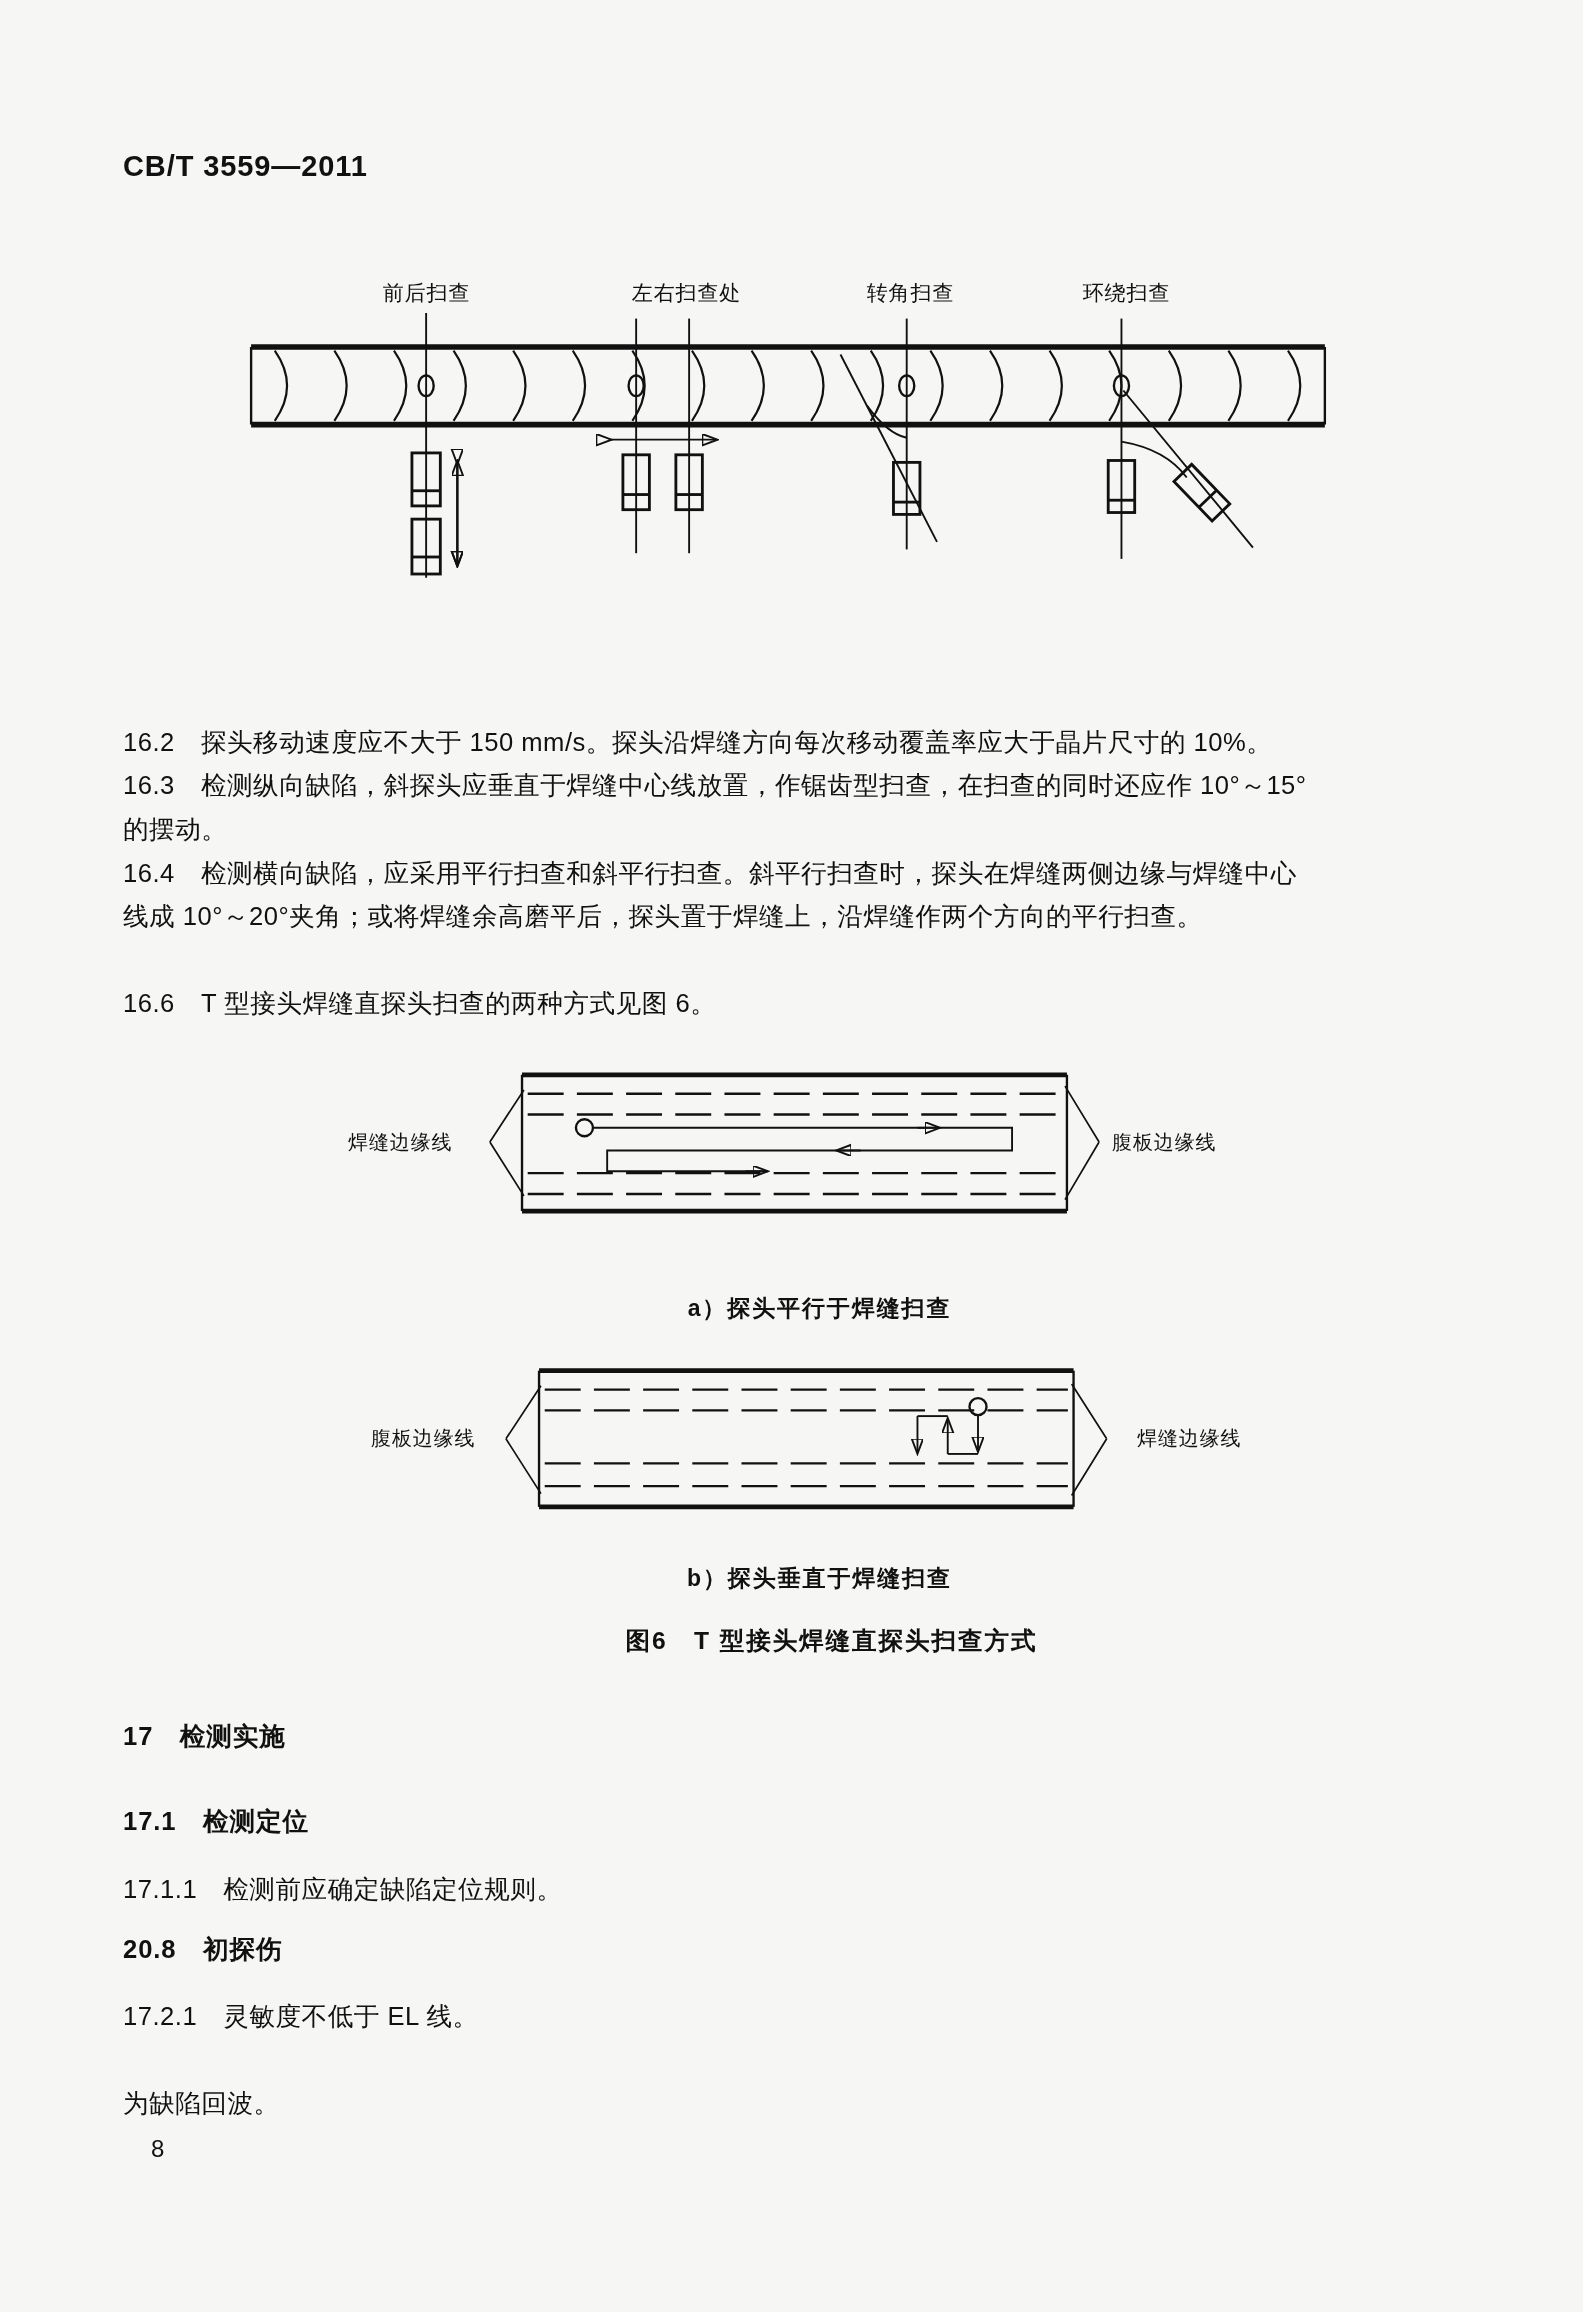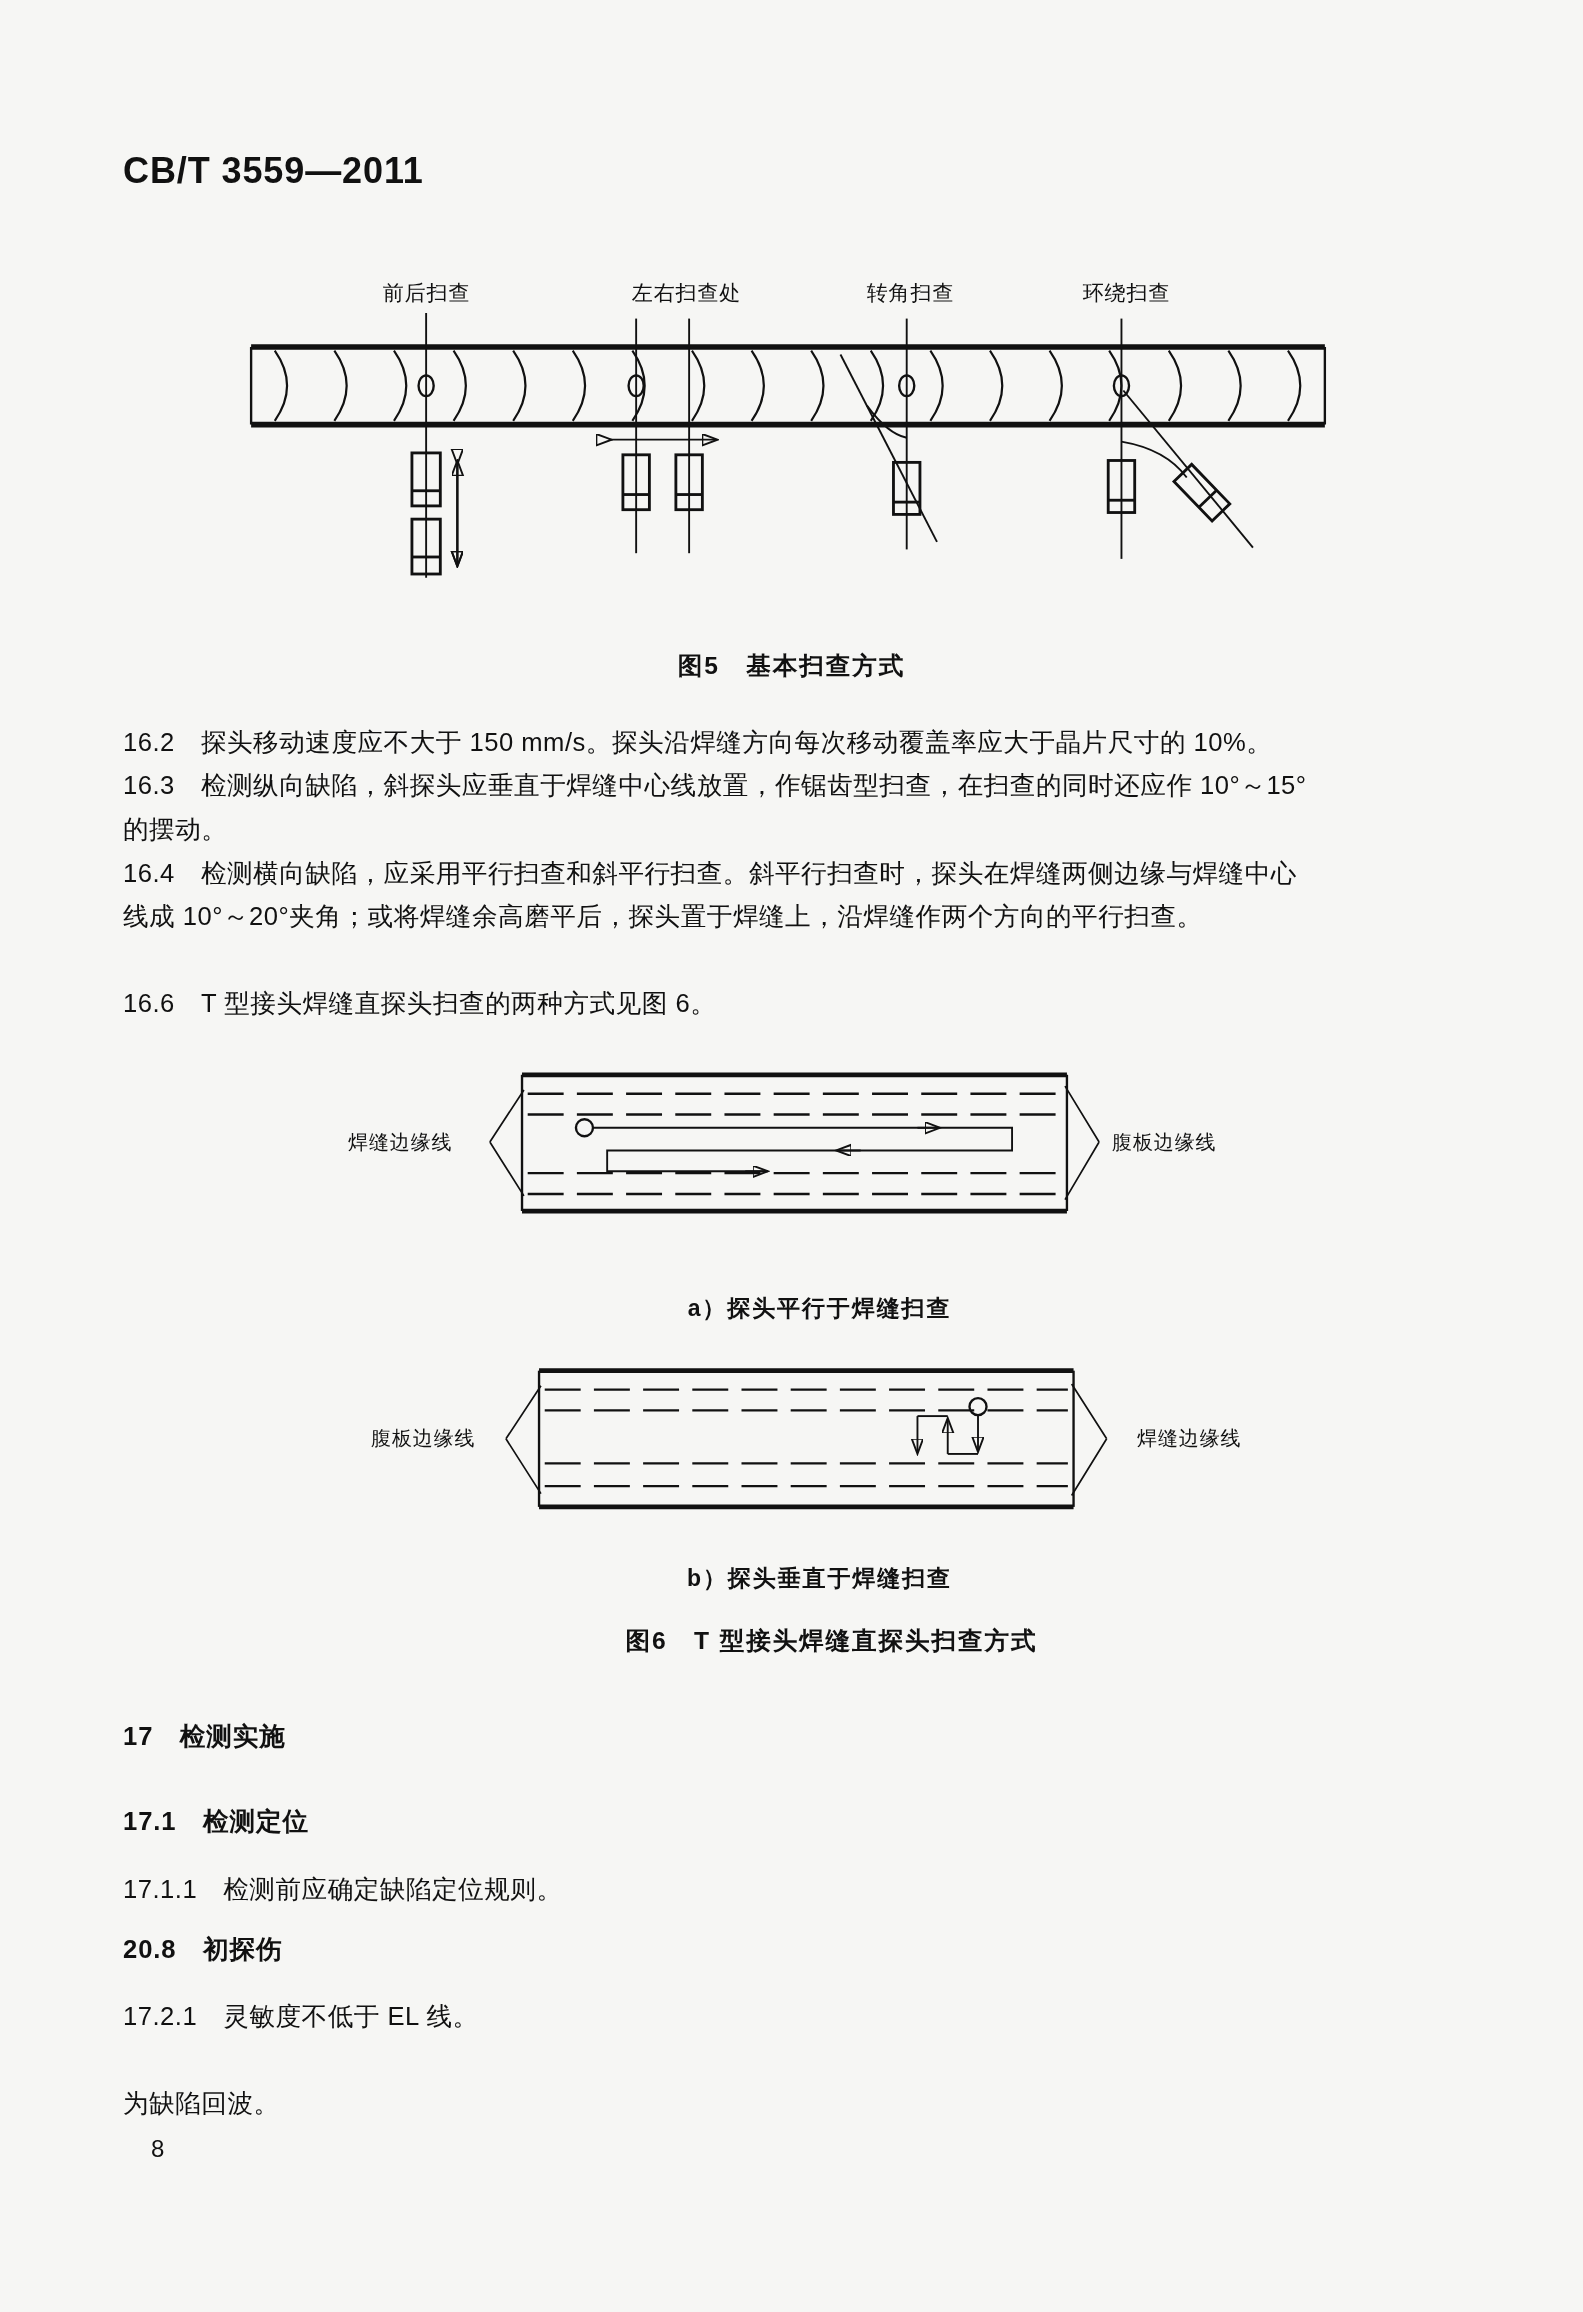--- a/index.html
+++ b/index.html
@@ -6,21 +6,21 @@
   .page{
     position:relative;
     width:1583px;height:2313px;
     margin:0 auto;
     background:#f6f6f4;
     font-family:"Liberation Sans","DejaVu Sans",sans-serif;
     color:#111;
     overflow:hidden;
   }
   .abs{position:absolute;}
-  .hdr{font-size:36px;font-weight:bold;letter-spacing:0.9px;}
+  .hdr{font-size:29px;font-weight:bold;letter-spacing:0.9px;}
   .bodyline{font-size:25.6px;letter-spacing:0.5px;white-space:nowrap;}
   .caption{font-size:24.6px;font-weight:bold;text-align:center;width:100%;letter-spacing:1.9px;}
   .subcaption{font-size:23px;font-weight:bold;text-align:center;width:100%;letter-spacing:1.9px;}
   .heading{font-size:25.6px;font-weight:bold;letter-spacing:0.9px;white-space:nowrap;}
   .figlabel{font-size:21px;letter-spacing:0.9px;text-align:center;width:161px;white-space:nowrap;}
   .edgelabel{font-size:20px;letter-spacing:0.9px;white-space:nowrap;}
   .pagenum{font-size:24px;}
   svg{position:absolute;left:0;top:0;}
   svg line, svg path, svg rect, svg circle, svg ellipse, svg polyline{stroke:#111;fill:none;}
 </style>
@@ -100,21 +100,20 @@
         </g>
       </g>
     </svg>
 
     <div class="abs figlabel" style="left:128px;top:5.7px;">前后扫查</div>
     <div class="abs figlabel" style="left:388px;top:5.7px;">左右扫查处</div>
     <div class="abs figlabel" style="left:612px;top:5.7px;">转角扫查</div>
     <div class="abs figlabel" style="left:828px;top:5.7px;">环绕扫查</div>
   </div>
 
-  <div class="abs caption" style="left:0;top:649px;">图5　基本扫查方式</div>
 
   <div class="abs bodyline" style="left:123px;top:725px;">16.2　探头移动速度应不大于 150 mm/s。探头沿焊缝方向每次移动覆盖率应大于晶片尺寸的 10%。</div>
   <div class="abs bodyline" style="left:123px;top:768px;">16.3　检测纵向缺陷，斜探头应垂直于焊缝中心线放置，作锯齿型扫查，在扫查的同时还应作 10°～15°</div>
   <div class="abs bodyline" style="left:123px;top:812px;">的摆动。</div>
   <div class="abs bodyline" style="left:123px;top:856px;">16.4　检测横向缺陷，应采用平行扫查和斜平行扫查。斜平行扫查时，探头在焊缝两侧边缘与焊缝中心</div>
   <div class="abs bodyline" style="left:123px;top:899px;text-align:center;">线成 10°～20°夹角；或将焊缝余高磨平后，探头置于焊缝上，沿焊缝作两个方向的平行扫查。</div>
   <div class="abs bodyline" style="left:123px;top:986px;">16.6　T 型接头焊缝直探头扫查的两种方式见图 6。</div>
 
   <div class="abs" style="left:312px;top:1067px;width:1192px;height:201px;">
     <svg width="1192" height="201" viewBox="0 0 1260 212">

